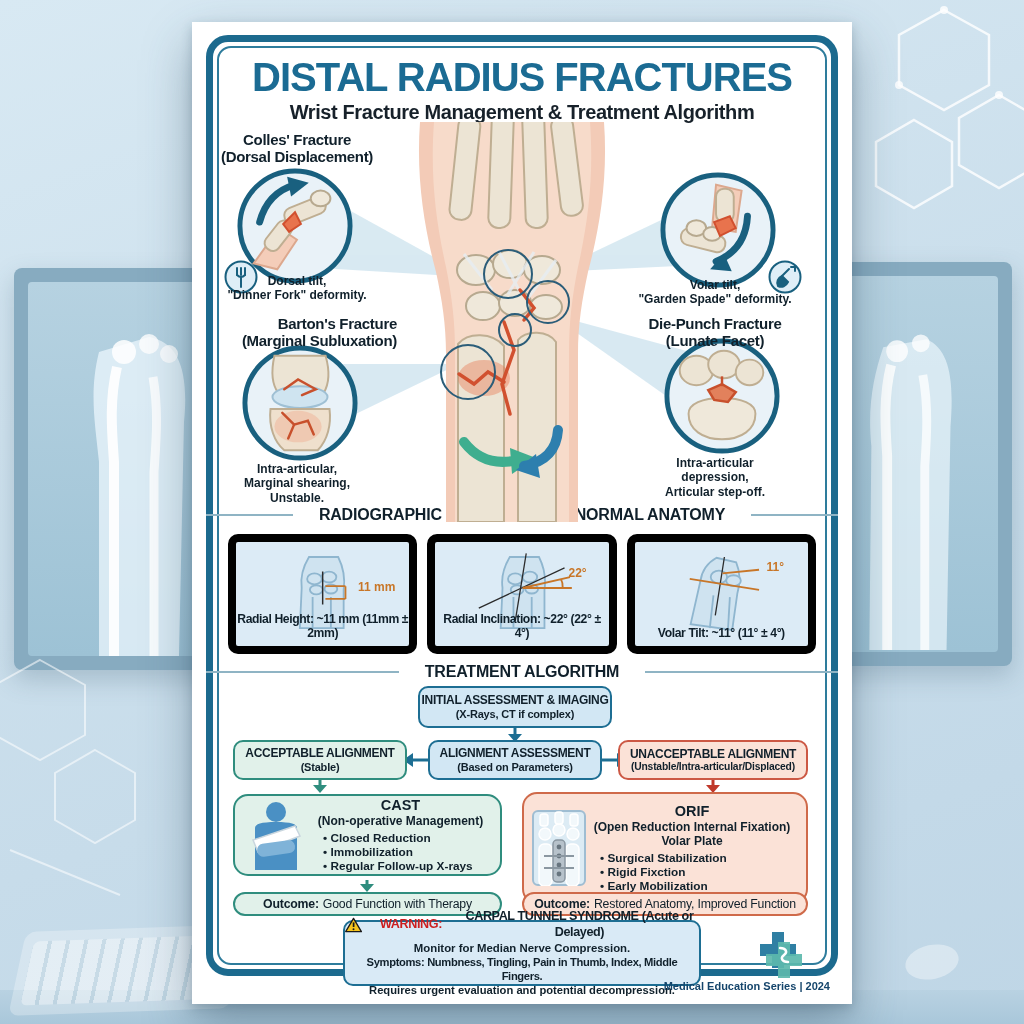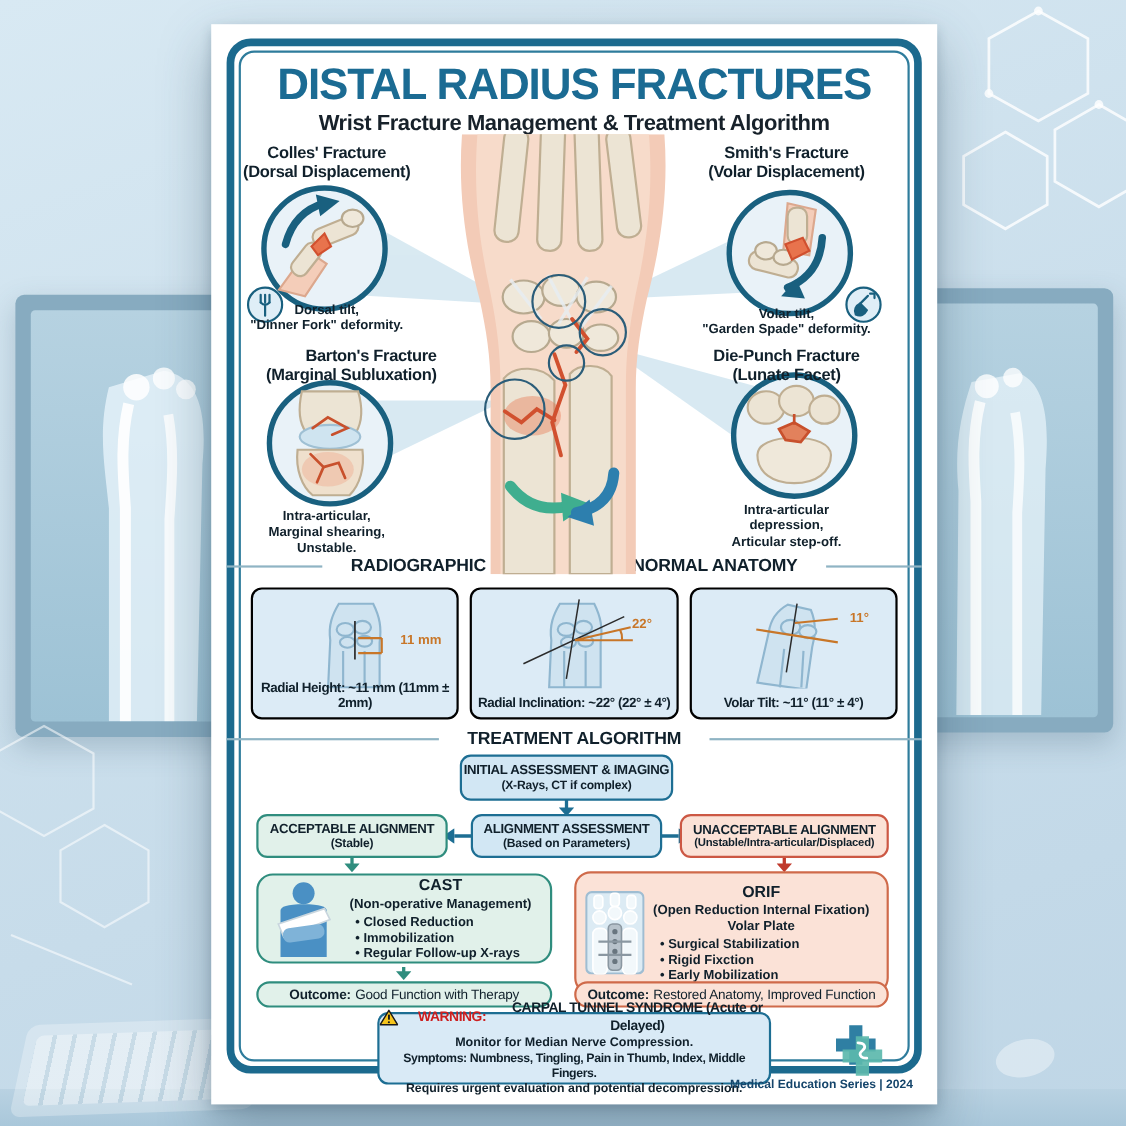--- a/index.html
+++ b/index.html
@@ -40,21 +40,21 @@
              line-height:1.2;color:#10202b;z-index:3;}
   .fx-circle{position:absolute;width:118px;height:118px;z-index:2;}
   .mini-icon{position:absolute;width:34px;height:34px;z-index:3;}
   .central{position:absolute;left:60px;top:100px;width:520px;height:400px;z-index:1;}
 
   
   .sec-header{position:absolute;width:660px;text-align:center;font-size:16px;font-weight:bold;
               letter-spacing:-0.2px;color:#10202b;display:flex;align-items:center;justify-content:center;gap:12px;}
   .sec-header:before,.sec-header:after{content:"";height:2px;flex:1;background:#8fb4c4;margin:0 14px;}
   .panels{position:absolute;left:36px;right:36px;top:512px;height:120px;display:flex;gap:10px;}
-  .panel{flex:1;background:#dcebf6;border:2px solid #000000;border-radius:10px;position:relative;overflow:hidden;text-decoration:underline;}
+  .panel{flex:1;background:#dcebf6;border:8px solid #000000;border-radius:10px;position:relative;overflow:hidden;text-decoration:underline;}
   .panel svg{position:absolute;left:0;top:2px;width:100%;height:88px;}
   .panel .annot{position:absolute;font-size:12px;font-weight:bold;color:#c87628;z-index:2;}
   .panel .cap{position:absolute;left:0;bottom:6px;width:100%;text-align:center;
               font-size:12.2px;font-weight:bold;color:#10202b;letter-spacing:-0.4px;}
 
   
   .flow-box{position:absolute;border-radius:10px;text-align:center;display:flex;flex-direction:column;
             justify-content:center;line-height:1.18;color:#10202b;z-index:2;}
   .fb-title{font-weight:bold;font-size:12px;letter-spacing:-0.3px;}
   .fb-sub{font-size:11px;font-weight:600;letter-spacing:-0.2px;}
@@ -224,24 +224,20 @@
           <line x1="21" y1="8" x2="21" y2="15"></line>
         <path d="M13,15 Q17,19 21,15"></path>
           <line x1="17" y1="17" x2="17" y2="27"></line>
       </g>
     </svg>
     <div class="fx-caption" style="left:5px;top:252px;">
       <div>Dorsal tilt,</div>
       <div>"Dinner Fork" deformity.</div>
     </div>
 
-    <div class="fx-header" style="left:423px;top:110px;">
-      <div>Smith's Fracture</div>
-      <div>(Volar Displacement)</div>
-    </div>
     <svg class="fx-circle" style="left:467px;top:149px;" viewBox="0 0 120 120">
       <circle cx="60" cy="60" r="56" fill="#e9f2f8" stroke="#19607f" stroke-width="5"></circle>
       <path d="M58,14 L84,20 L78,62 L54,58 Z" fill="#f4cdb9" stroke="#dca88e" stroke-width="2"></path>
       <rect x="58" y="18" width="18" height="34" rx="8" fill="#ece4d4" stroke="#bfae92" stroke-width="2"></rect>
       <rect x="22" y="62" width="46" height="17" rx="8" transform="rotate(14 45 70)" fill="#ece4d4" stroke="#bfae92" stroke-width="2"></rect>
       <ellipse cx="38" cy="58" rx="10" ry="8" fill="#efe8da" stroke="#b7a98f" stroke-width="2"></ellipse>
       <ellipse cx="54" cy="64" rx="9" ry="7" fill="#efe8da" stroke="#b7a98f" stroke-width="2"></ellipse>
       <polygon points="56,52 72,46 78,58 62,66" fill="#e8734d" stroke="#d1502f" stroke-width="2"></polygon>
       <path d="M90,46 Q88,80 58,92" fill="none" stroke="#19607f" stroke-width="7" stroke-linecap="round"></path>
       <polygon points="66,84 52,100 74,102" fill="#19607f"></polygon>

